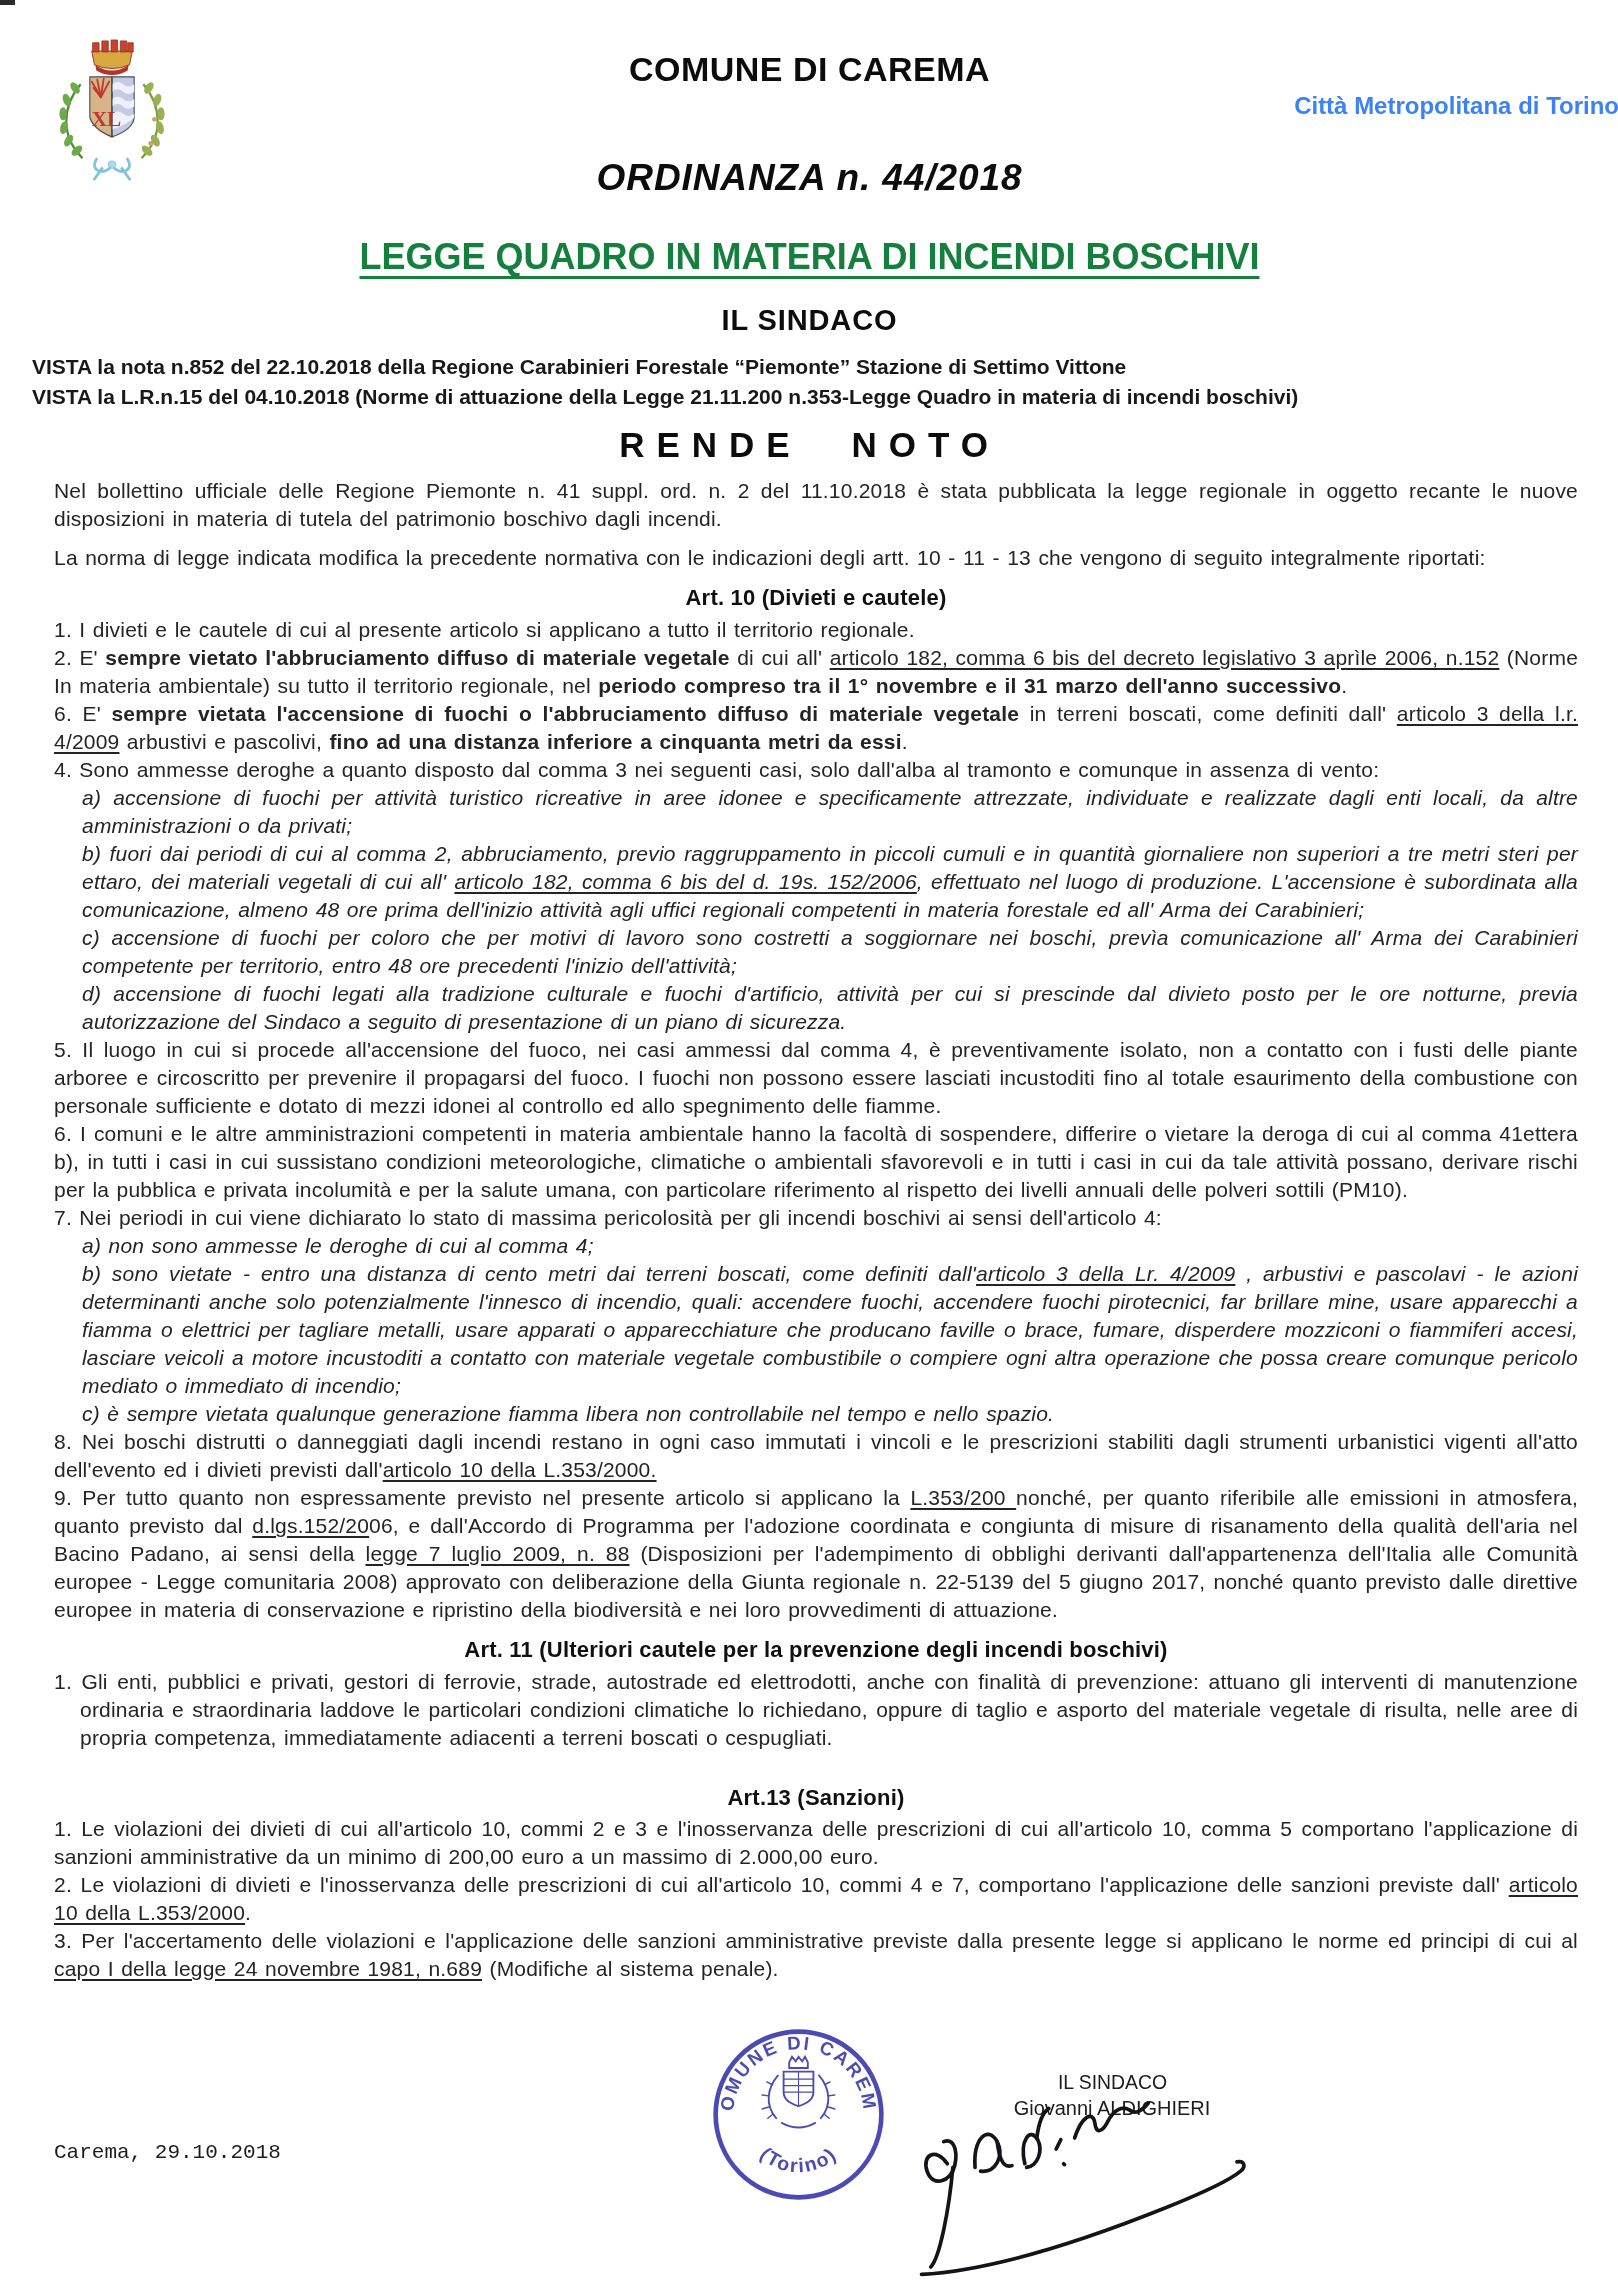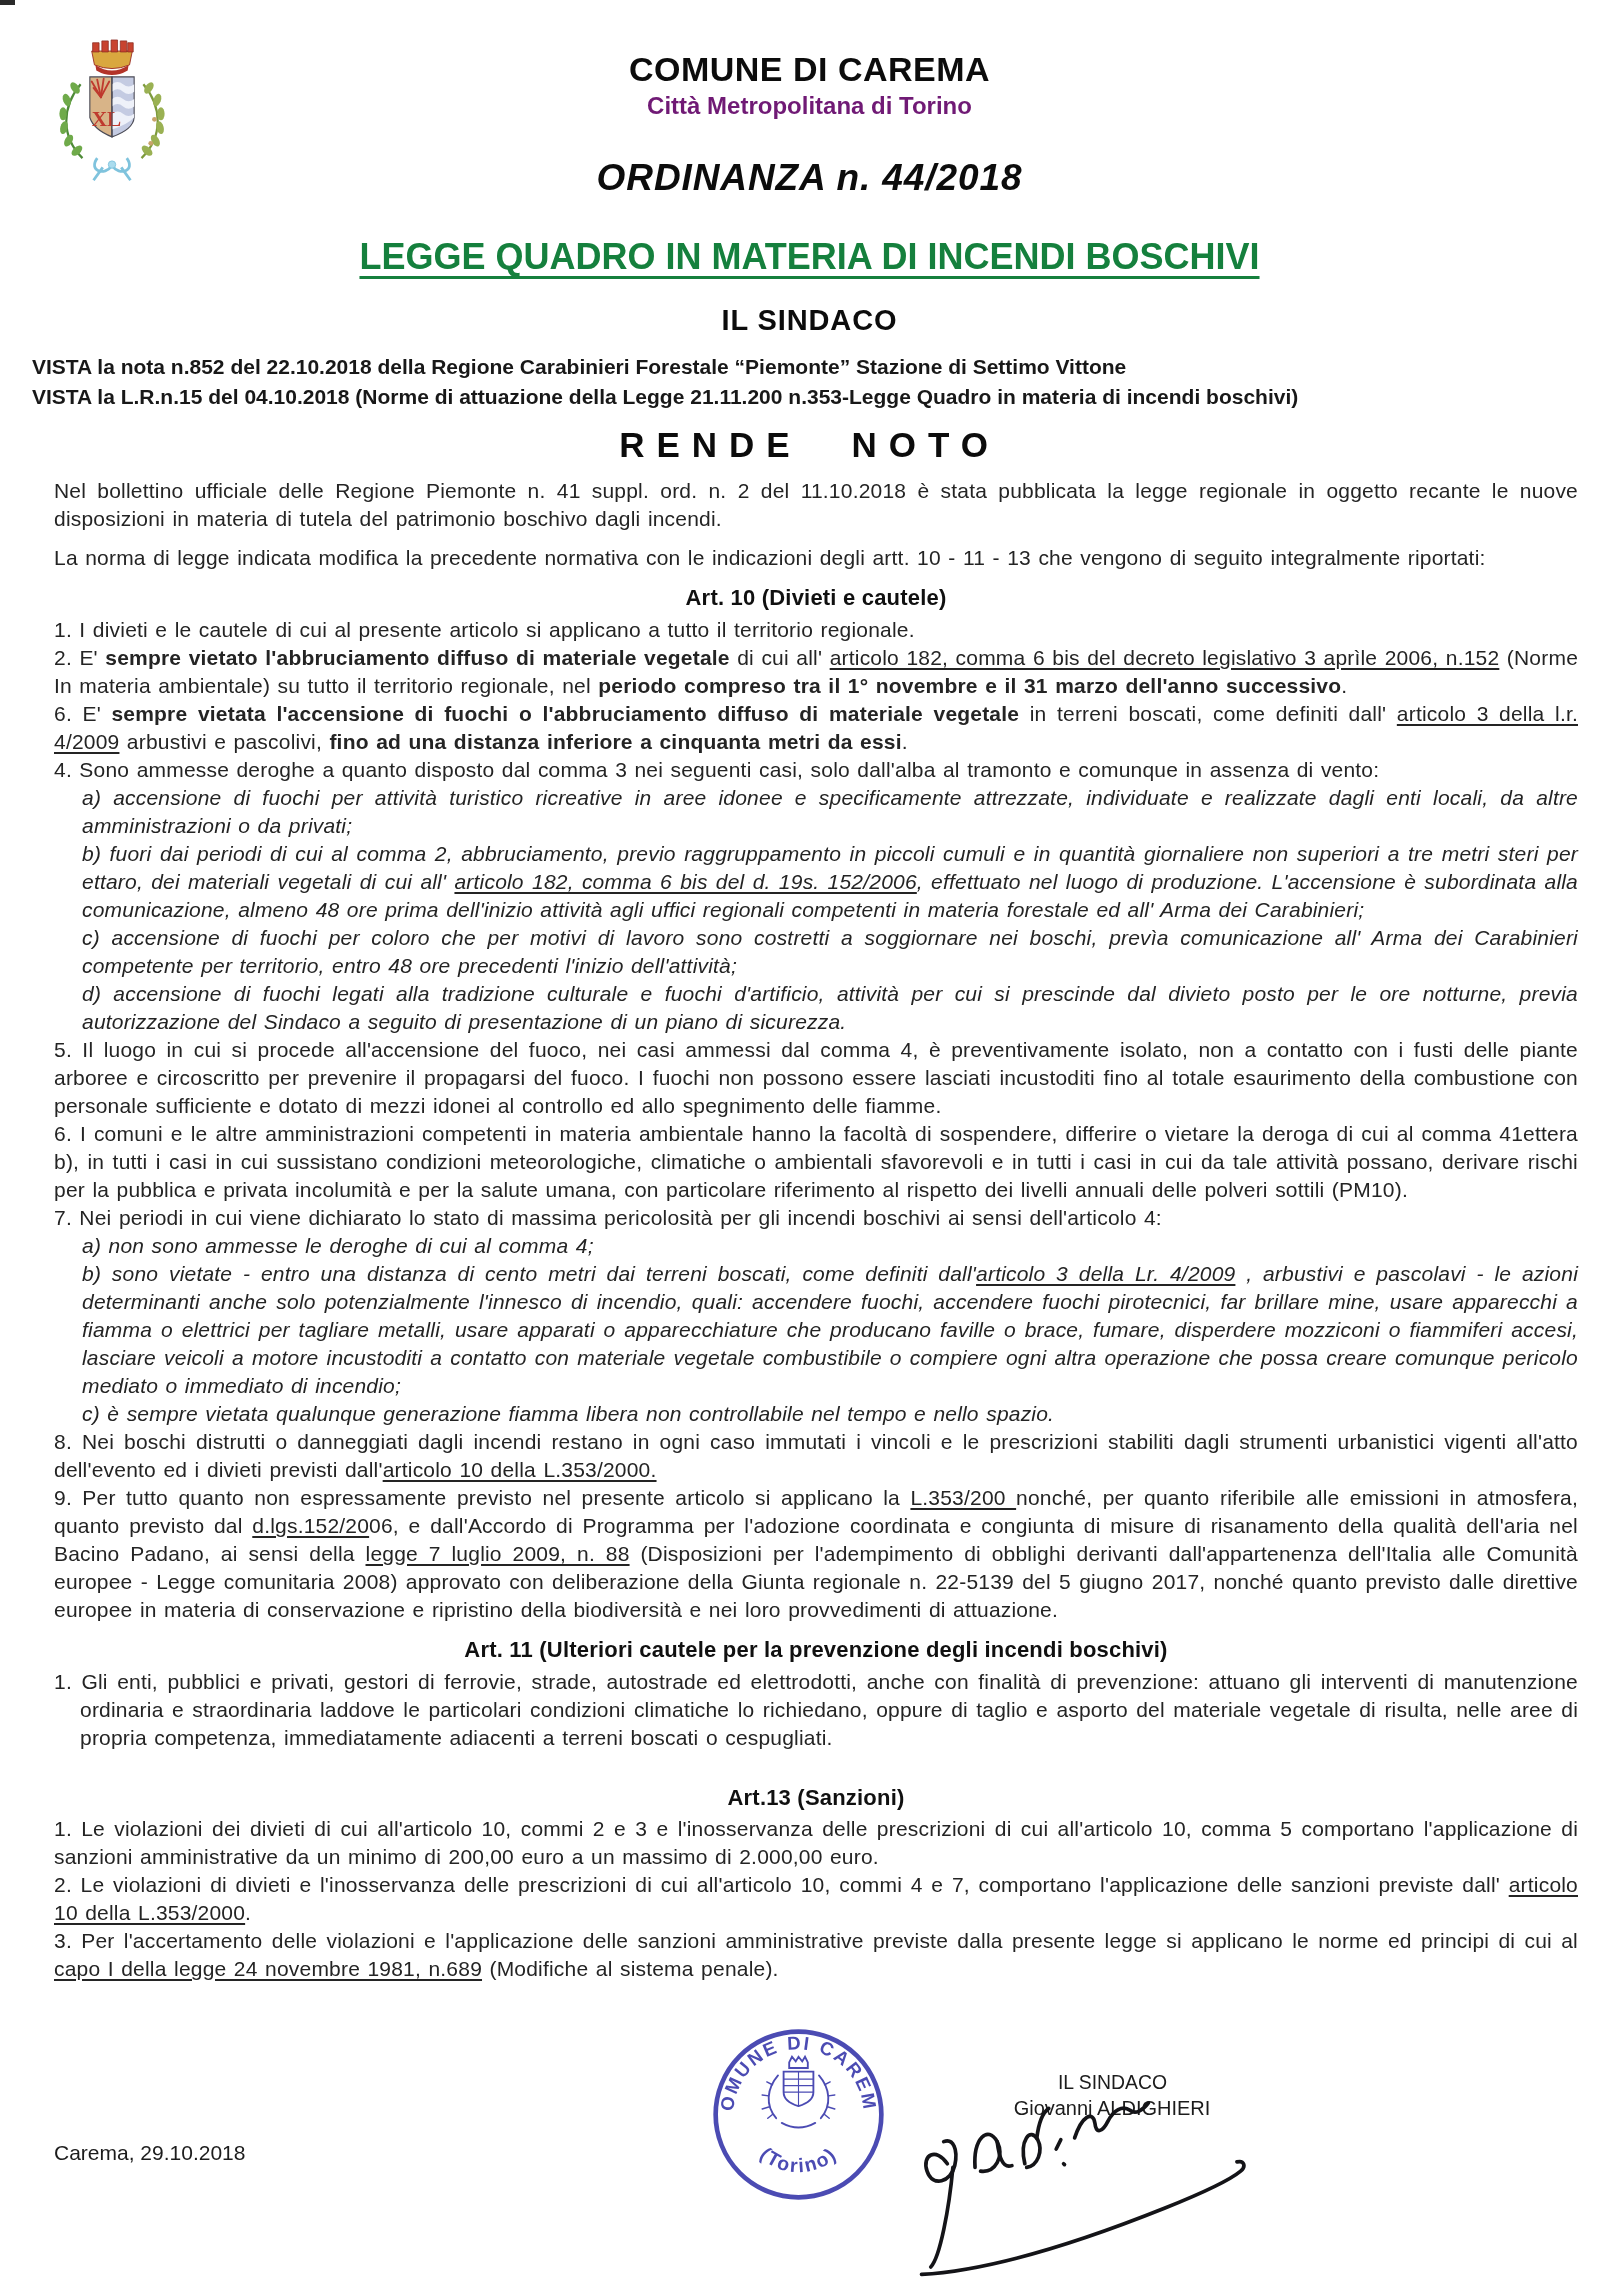--- a/index.html
+++ b/index.html
@@ -2,38 +2,38 @@
 <html style="font-size:14.8px"><head>
 <meta charset="utf-8">
 <style>
   html,body{margin:0;padding:0;background:#e8e8e8;}
   .page{position:relative;width:1619px;height:2290px;background:#ffffff;margin:0 auto;
         font-family:"Liberation Sans","DejaVu Sans",sans-serif;color:#242424;overflow:hidden;}
   .scan-mark{position:absolute;left:0;top:0;width:14.8px;height:4.6px;background:#2a2a2a;}
   .logo{position:absolute;left:40px;top:26px;width:144px;height:159px;}
   .hdr{text-align:center;}
   .h-commune{padding-top:50px;font-size:34px;font-weight:bold;color:#0c0c0c;letter-spacing:0.5px;}
-  .h-sub{font-size:24px;font-weight:bold;margin-top:2.8px;color:#701a75;}
+  .h-sub{font-size:24px;font-weight:bold;margin-top:2.8px;color:#3b82f6;text-align:right;}
   .h-ord{font-size:37px;font-weight:bold;margin-top:37px;letter-spacing:0.9px;color:#0c0c0c;font-style:italic;}
   .h-law{font-size:36px;font-weight:bold;margin-top:37px;color:#15803d;
          text-decoration:underline;text-decoration-thickness:2.8px;text-underline-offset:6.5px;}
   .h-mayor{font-size:29px;font-weight:bold;margin-top:26px;letter-spacing:0.9px;color:#0c0c0c;}
   .vista{margin-top:15.7px;text-align:left;padding:0 32px;font-weight:bold;font-size:21px;line-height:29.5px;color:#181818;}
   .h-rende{font-size:35px;font-weight:bold;margin-top:14px;letter-spacing:12px;word-spacing:28px;color:#0c0c0c;}
   .content{margin-top:12px;padding:0 41px 0 54px;}
   .para{font-size:21px;line-height:28px;text-align:justify;margin:0;letter-spacing:0.2px;word-spacing:1.4px;}
   .mt-sm{margin-top:11px;}
   .sub{padding-left:28px;}
   .hang{padding-left:26px;text-indent:-26px;}
   .art-h{font-size:22px;font-weight:bold;text-align:center;margin:13px 0 4.6px;color:#101010;letter-spacing:0.2px;}
   .art-h.mt-lg{margin-top:33px;}
   .b{font-weight:bold;}
   .i{font-style:italic;}
   .u{text-decoration:underline;text-underline-offset:2.8px;}
-  .place-date{position:absolute;left:54px;top:2141px;font-size:21px;color:#1c1c1c;}
+  .place-date{position:absolute;left:54px;top:2141px;font-size:21px;color:#1c1c1c;font-family:Liberation Mono, monospace;}
   .stamp{position:absolute;left:711px;top:2027px;width:175px;height:175px;opacity:.93;}
   .sig-title{position:absolute;left:960px;top:2071px;width:305px;text-align:center;font-size:19.4px;color:#1c1c1c;}
   .sig-name{position:absolute;left:946px;top:2097px;width:332px;text-align:center;font-size:20px;color:#1c1c1c;}
   .signature{position:absolute;left:916px;top:2075px;width:356px;height:207px;}
 </style>
 </head>
 <body>
 
 <div class="page">
 

